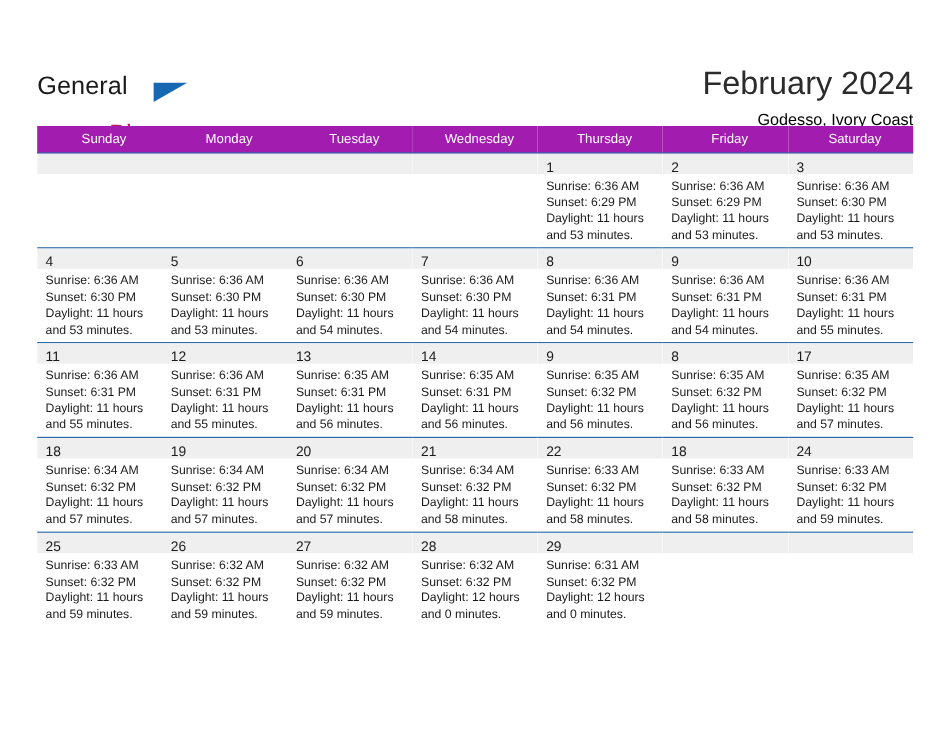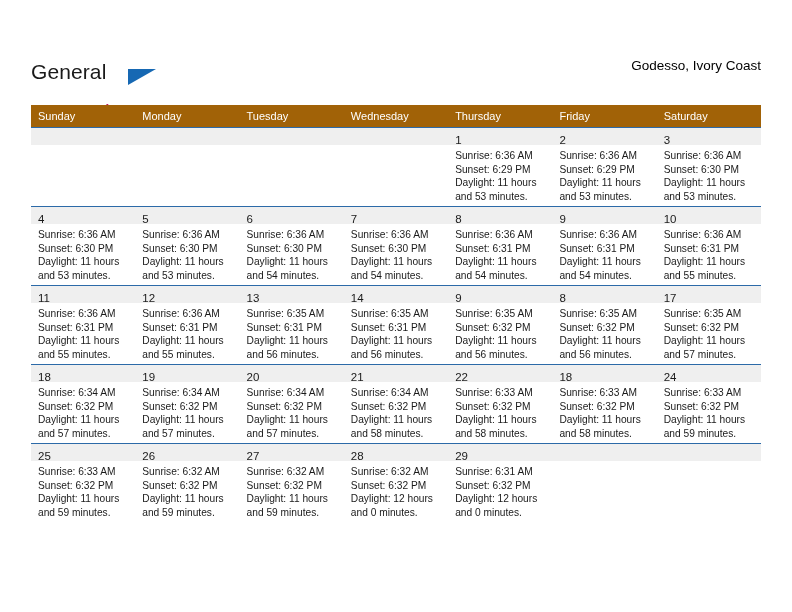--- a/index.html
+++ b/index.html
@@ -96,25 +96,25 @@
   
   .calendar {
     position: absolute;
     left: 31px;
     top: 105px;
     width: 730px;
     border-collapse: collapse;
     table-layout: fixed;
   }
   .calendar th {
-    background: #a16207;
+    background: #a21caf;
     color: #ffffff;
     font-size: 11px;
     font-weight: normal;
-    text-align: left;
+    text-align: center;
     padding: 5px 0 5px 7px;
     height: 11px;
     border: none;
   }
   .calendar td {
     vertical-align: top;
     padding: 0;
     border: none;
     border-top: 1px solid #2c6aa8;
     height: 78px;
@@ -158,20 +158,21 @@
   <div class="topbar">
 
     <div class="logo">
       <span class="logo-general">General</span>
       <span class="logo-tri"></span>
       <span class="logo-blue">Blue</span>
       <span class="logo-underline"></span>
     </div>
 
     <div class="title-block">
+      <div class="cal-title">February 2024</div>
       <div class="cal-subtitle">Godesso, Ivory Coast</div>
     </div>
 
   </div>
 
   <table class="calendar">
     <thead>
       <tr id="weekday-row">
           <th>Sunday</th>
           <th>Monday</th>

